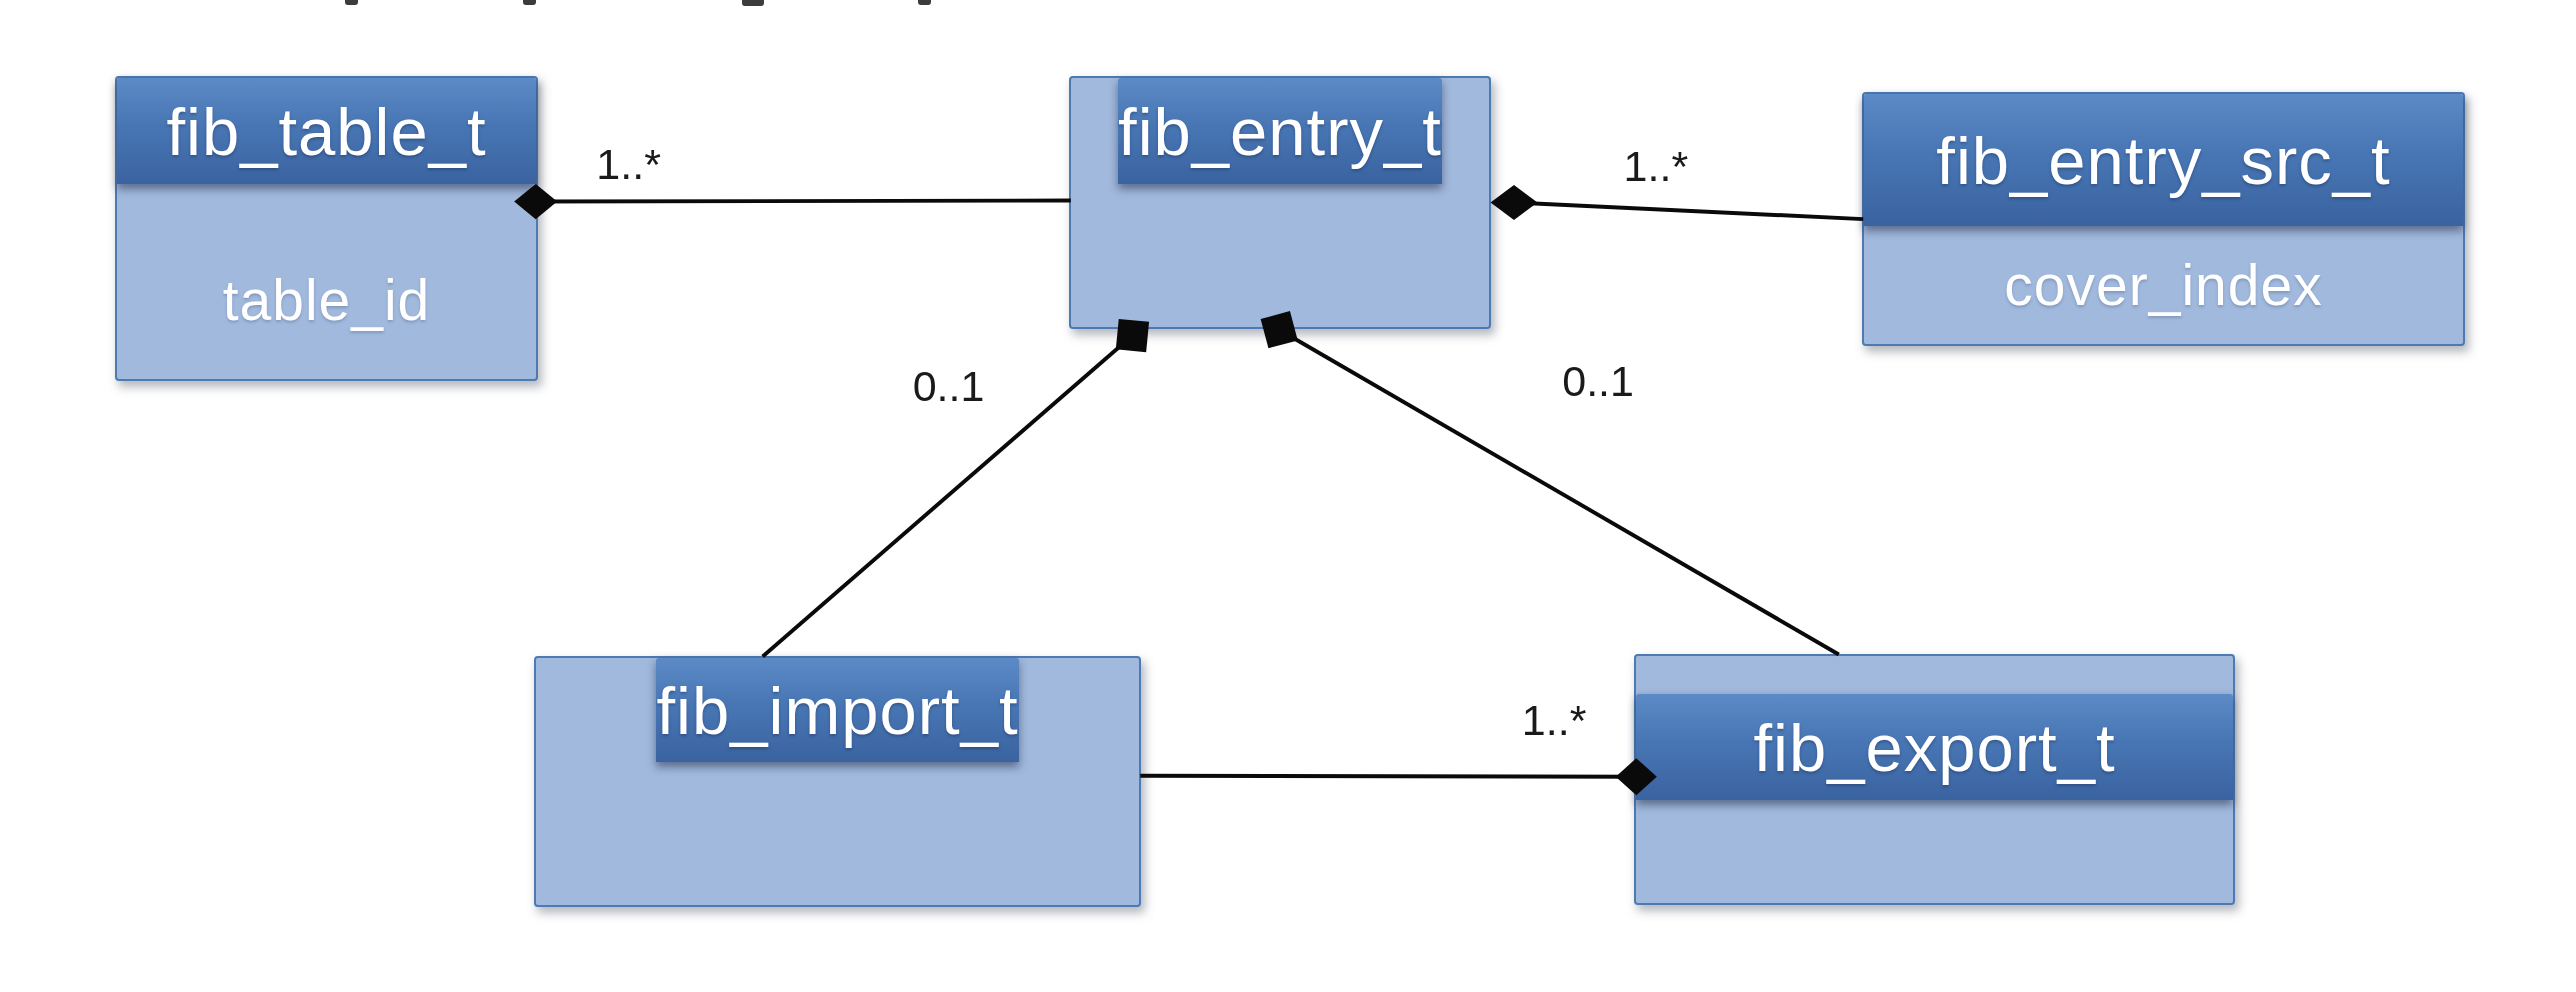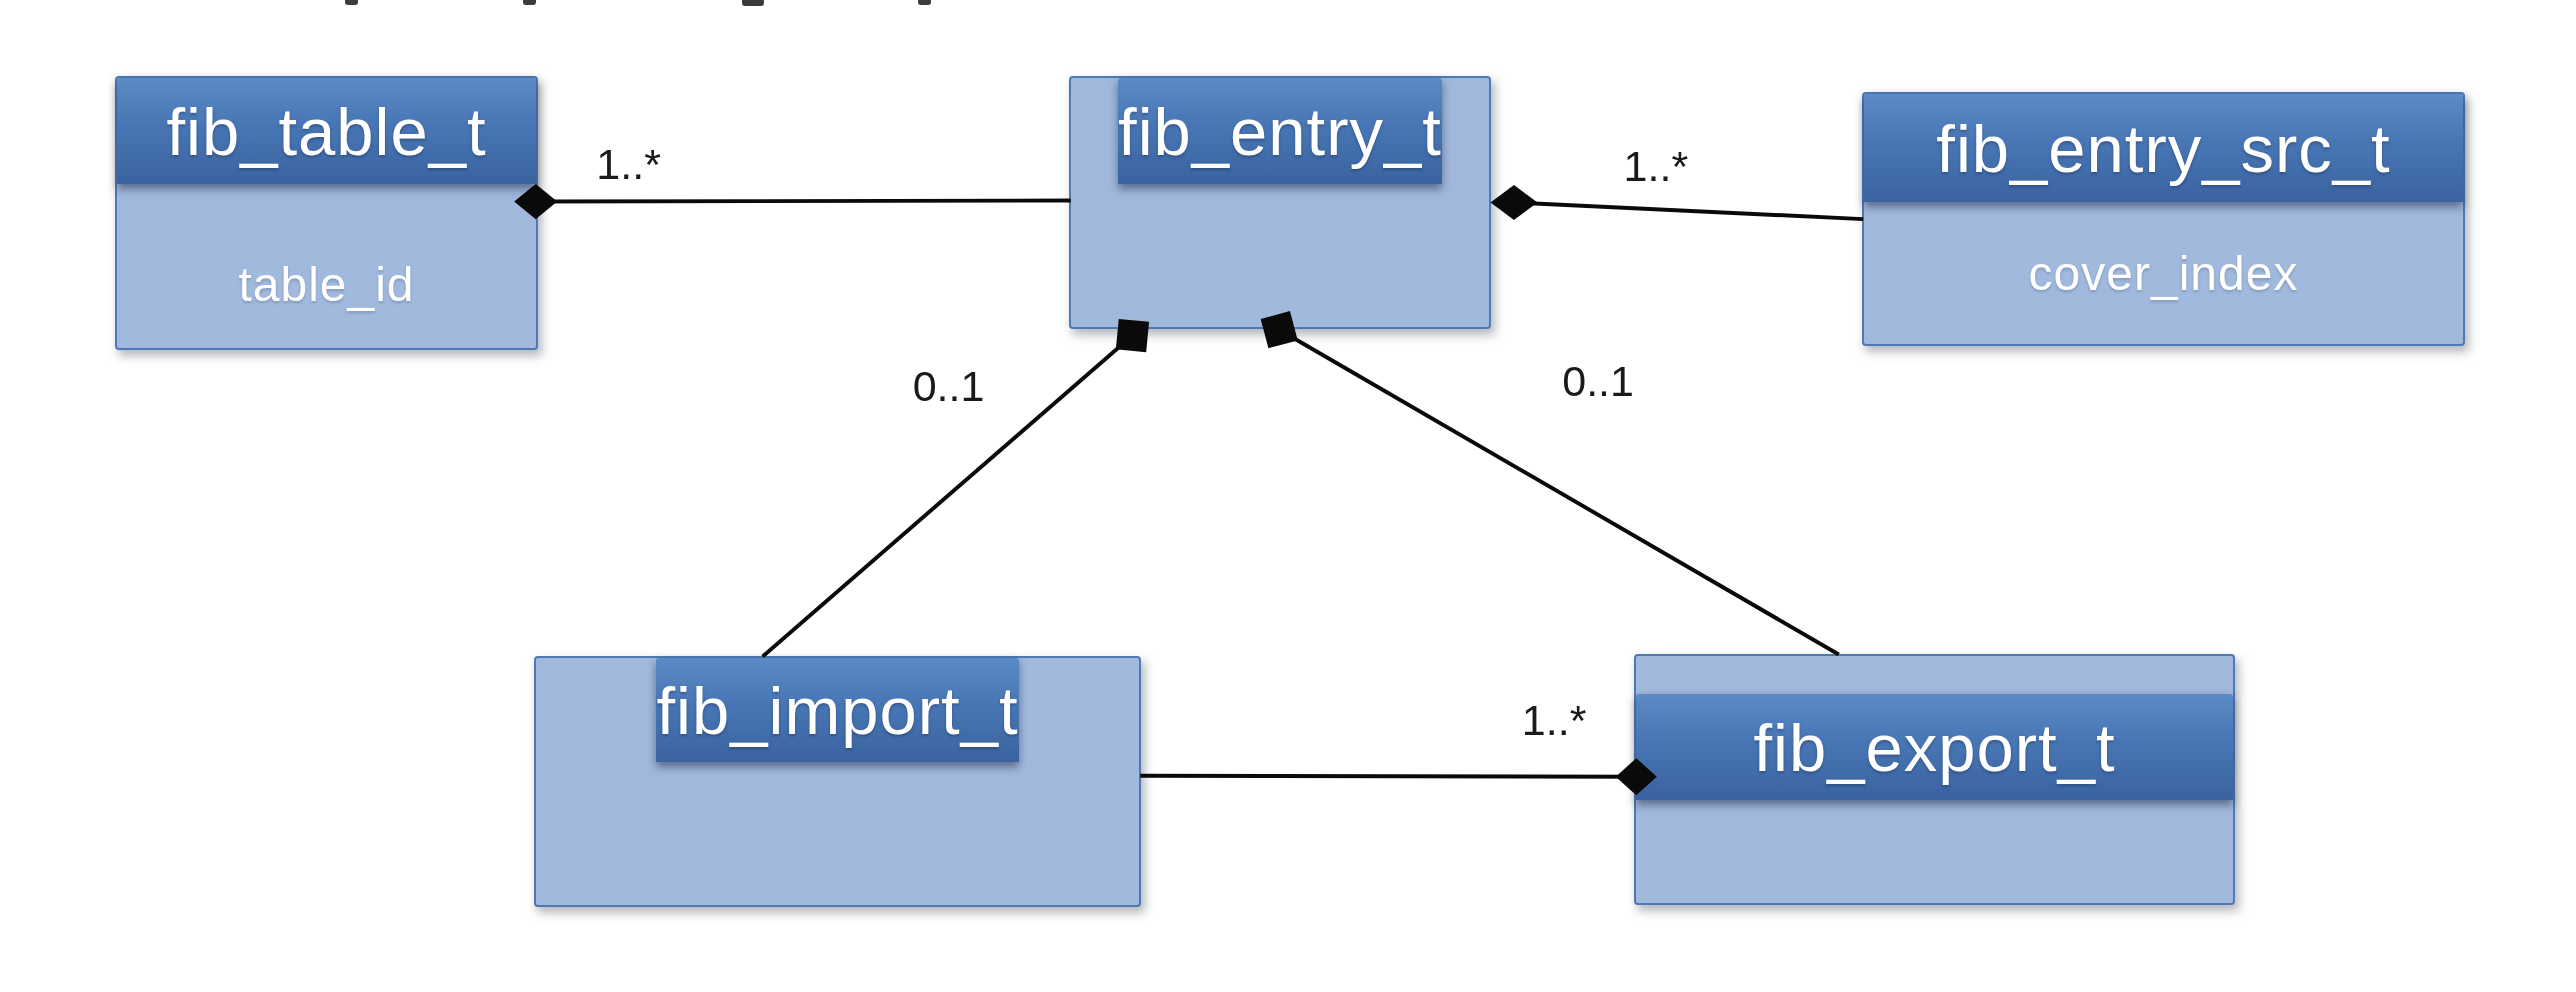--- a/index.html
+++ b/index.html
@@ -40,32 +40,32 @@
     text-shadow: 0 2px 2.9px rgba(20, 35, 70, 0.35);
   }
   .class-body {
     position: relative;
     z-index: 1;
     flex: 1 1 auto;
     display: flex;
     align-items: center;
     justify-content: center;
     color: #ffffff;
-    font-size: 48px;
+    font-size: 57px;
     letter-spacing: 1px;
     text-shadow: 0 2px 2.9px rgba(60, 80, 120, 0.3);
   }
 
   
-  .n-table  { left: 115px;  top: 76px;  width: 423px; height: 274px; gap: 36px; }
+  .n-table  { left: 115px;  top: 76px;  width: 423px; height: 305px; gap: 36px; }
   .n-table  .class-header { height: 106px; }
   .n-entry  { left: 1069px; top: 76px;  width: 422px; height: 253px; align-items: center; }
   .n-entry  .class-header { height: 106px; }
   .n-src    { left: 1862px; top: 92px;  width: 603px; height: 254px; }
-  .n-src    .class-header { height: 108px; }
+  .n-src    .class-header { height: 132px; }
   .n-import { left: 534px;  top: 656px; width: 607px; height: 251px; align-items: center; }
   .n-import .class-header { height: 104px; }
   .n-export { left: 1634px; top: 654px; width: 601px; height: 251px; }
   .n-export .class-header { height: 106px; margin-top: 38px; }
 
   
   svg.edges {
     position: absolute;
     left: 0; top: 0;
     z-index: 5;

